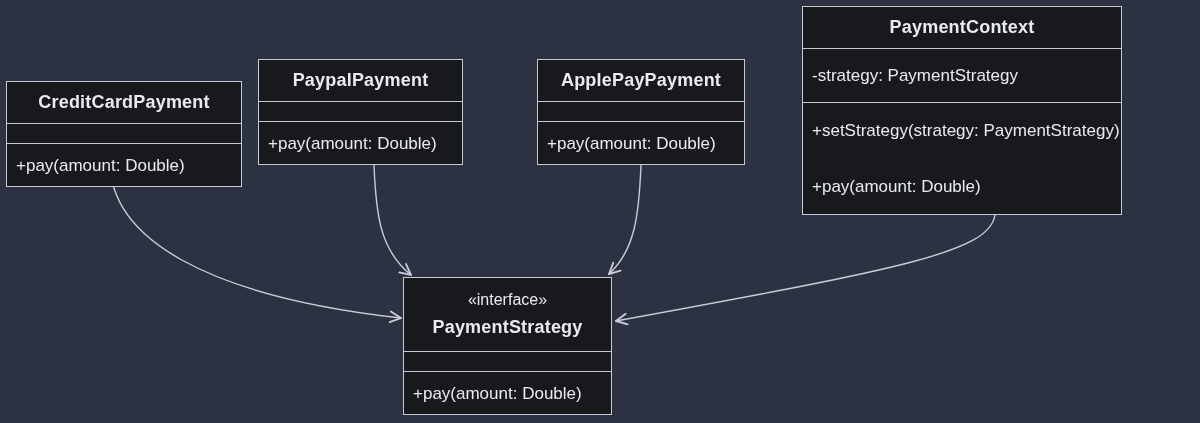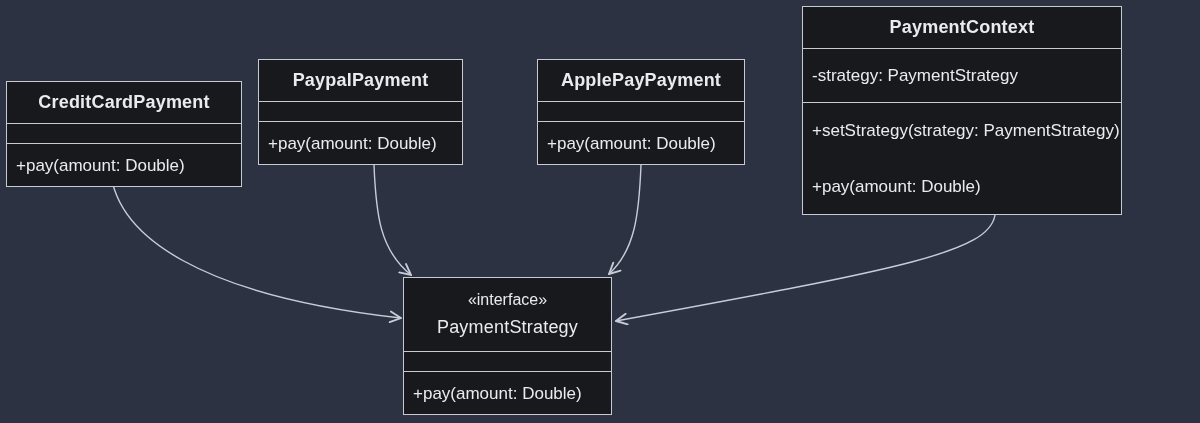--- a/index.html
+++ b/index.html
@@ -30,21 +30,21 @@
   .cls-title{
     flex:0 0 41px;display:flex;align-items:center;justify-content:center;
     font-weight:700;font-size:18px;letter-spacing:.2px;
     border-bottom:1.5px solid var(--node-border);
   }
   .cls-header-iface{
     flex:0 0 73px;display:flex;flex-direction:column;align-items:center;justify-content:center;
     gap:8px;border-bottom:1.5px solid var(--node-border);
   }
   .stereotype{font-size:16px;font-weight:400;}
-  .iface-name{font-size:18px;font-weight:400;letter-spacing:.2px;}
+  .iface-name{font-size:18px;font-weight:700;letter-spacing:.2px;}
   .cls-attrs{
     flex:0 0 19px;display:flex;flex-direction:column;justify-content:center;
     border-bottom:1.5px solid var(--node-border);
   }
   .cls-attrs.tall{flex:0 0 53px;}
   .cls-methods{flex:1 1 auto;display:flex;flex-direction:column;justify-content:center;}
   .member{
     font-size:17px;line-height:21px;padding:0 9px;
     display:flex;align-items:center;white-space:nowrap;
   }

